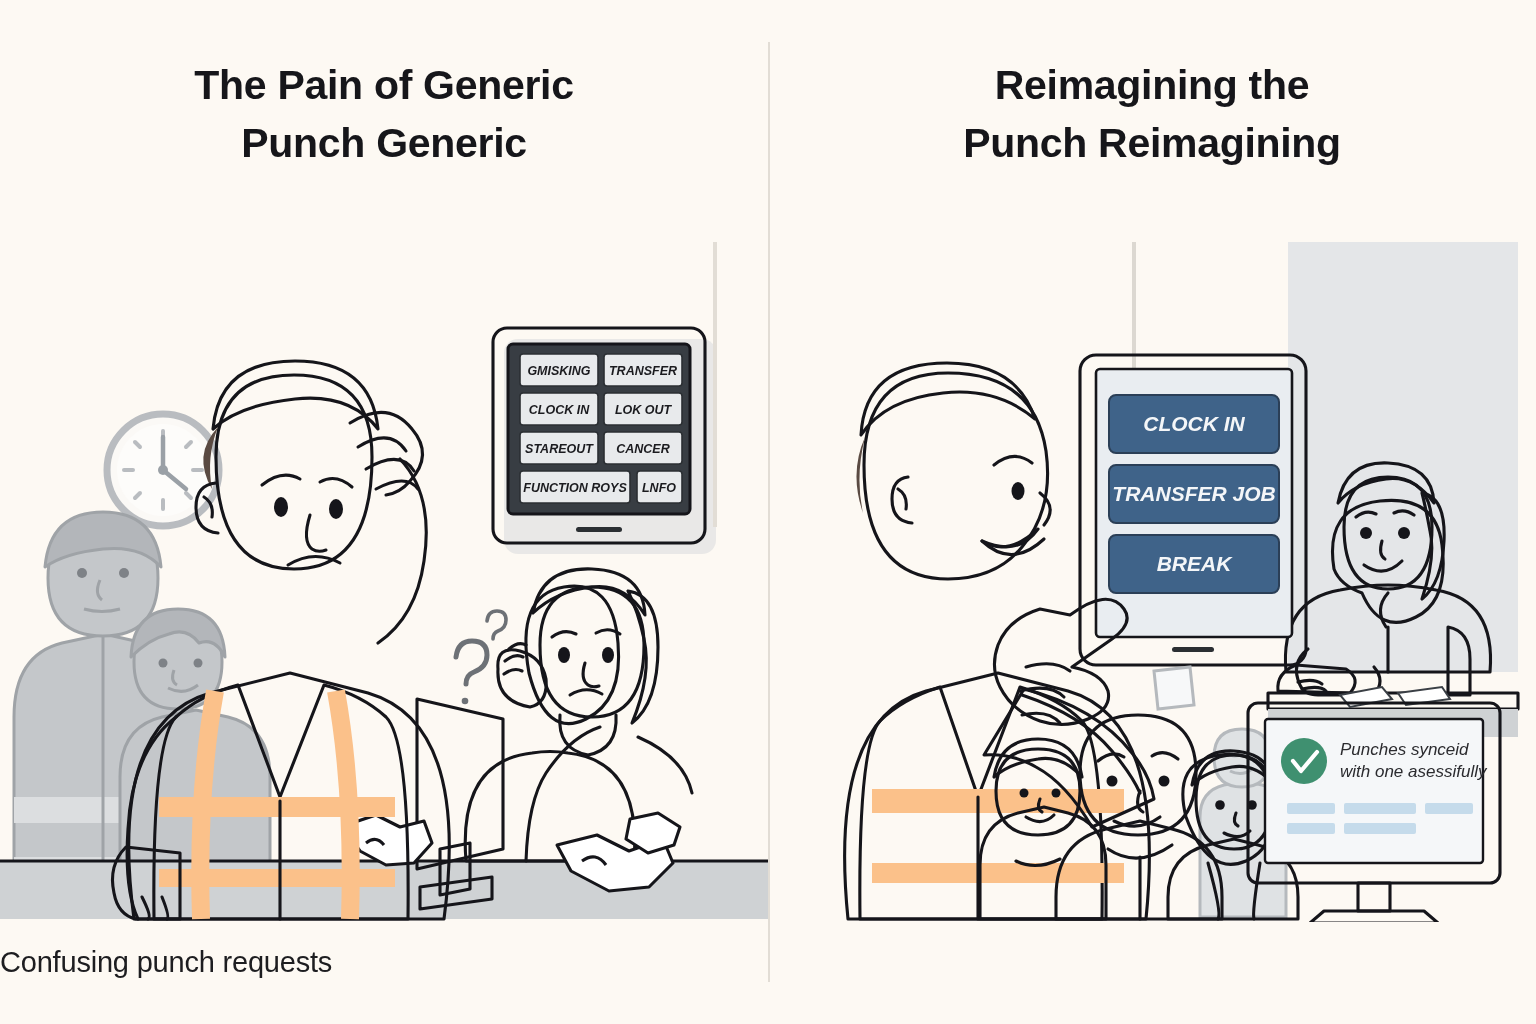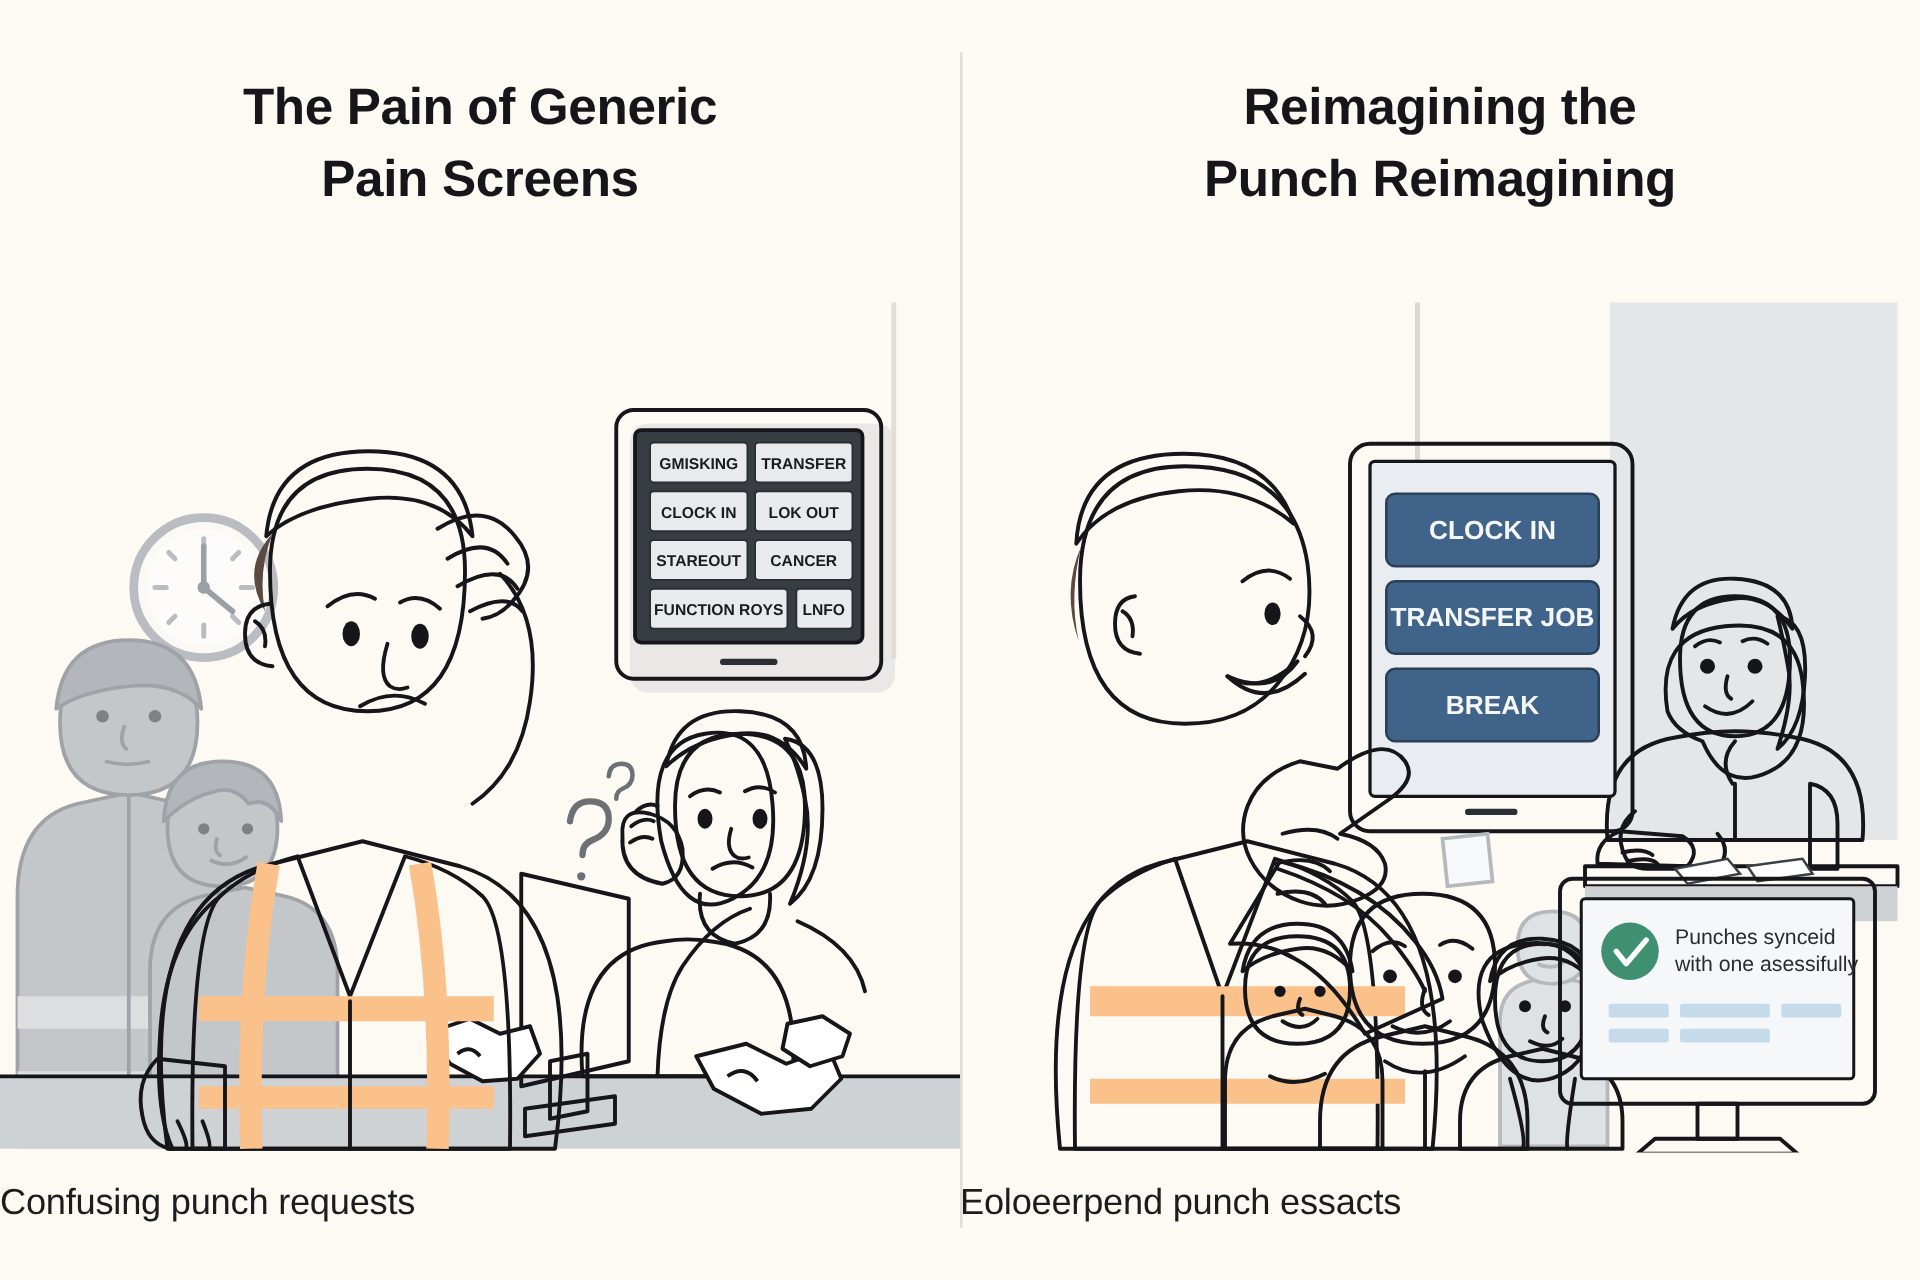--- a/index.html
+++ b/index.html
@@ -6,39 +6,39 @@
   body{width:1536px;height:1024px;overflow:hidden;font-family:"Liberation Sans",sans-serif;}
   .stage{position:relative;width:1536px;height:1024px;background:#fdf9f3;}
   .divider{position:absolute;left:768px;top:42px;width:2px;height:940px;background:#e2ddd5;}
   .panel{position:absolute;top:12px;height:1024px;width:768px;}
   .panel.left{left:0;}
   .panel.right{left:768px;padding-left:40px;}
   .title{position:absolute;left:0;width:768px;top:44px;text-align:center;
          font-size:41px;font-weight:bold;color:#16161a;line-height:1.42;letter-spacing:-0.3px;}
   .caption{position:absolute;left:0;width:768px;top:934px;
            font-size:29px;color:#1d1d20;letter-spacing:-0.2px;}
-  .scene{position:absolute;left:0;top:185px;width:768px;height:725px;}
+  .scene{position:absolute;left:0;top:185px;width:768px;height:725px;font-style:italic;}
   svg{display:block;}
   .ink{stroke:#15151a;stroke-width:3.1;stroke-linejoin:round;stroke-linecap:round;fill:none;}
   .keylabel{font-family:"Liberation Sans",sans-serif;font-weight:bold;fill:#1b1b1f;}
   .btnlabel{font-family:"Liberation Sans",sans-serif;font-weight:bold;fill:#f4f6f8;}
   .synctext{font-family:"Liberation Sans",sans-serif;fill:#2b2b2f;}
 </style>
 </head>
 <body>
 
 <div class="stage">
 
   <div class="divider"></div>
 
   <div class="panel left">
 
     <div class="title">
       <div>The Pain of Generic</div>
-      <div>Pain Screens</div>
+      <div>Punch Generic</div>
     </div>
 
     <div class="scene">
       <svg width="768" height="725" viewBox="0 0 768 725">
 
         <g>
           <circle cx="163" cy="273" r="56" fill="#fbf9f6" stroke="#b9bcc0" stroke-width="7"></circle>
           <circle cx="163" cy="273" r="46" fill="#fdfcfa" stroke="none"></circle>
           <g stroke="#b9bcc0" stroke-width="4" stroke-linecap="round">
             <line x1="163" y1="234" x2="163" y2="243"></line>
@@ -333,16 +333,15 @@
             <rect x="519" y="626" width="48" height="11" rx="2"></rect>
             <rect x="576" y="626" width="72" height="11" rx="2"></rect>
           </g>
           <rect x="590" y="686" width="32" height="28" fill="#55595e" class="ink" stroke="#15151a" stroke-width="3.2"></rect>
           <path d="M556 714 l100 0 l14 12 l-128 0z" fill="#3a3f45" class="ink" stroke="#15151a" stroke-width="3.2"></path>
         </g>
 
       </svg>
     </div>
 
-    <div class="caption">Eoloeerpend punch essacts</div>
   </div>
 
 </div>
 
 </body></html>

